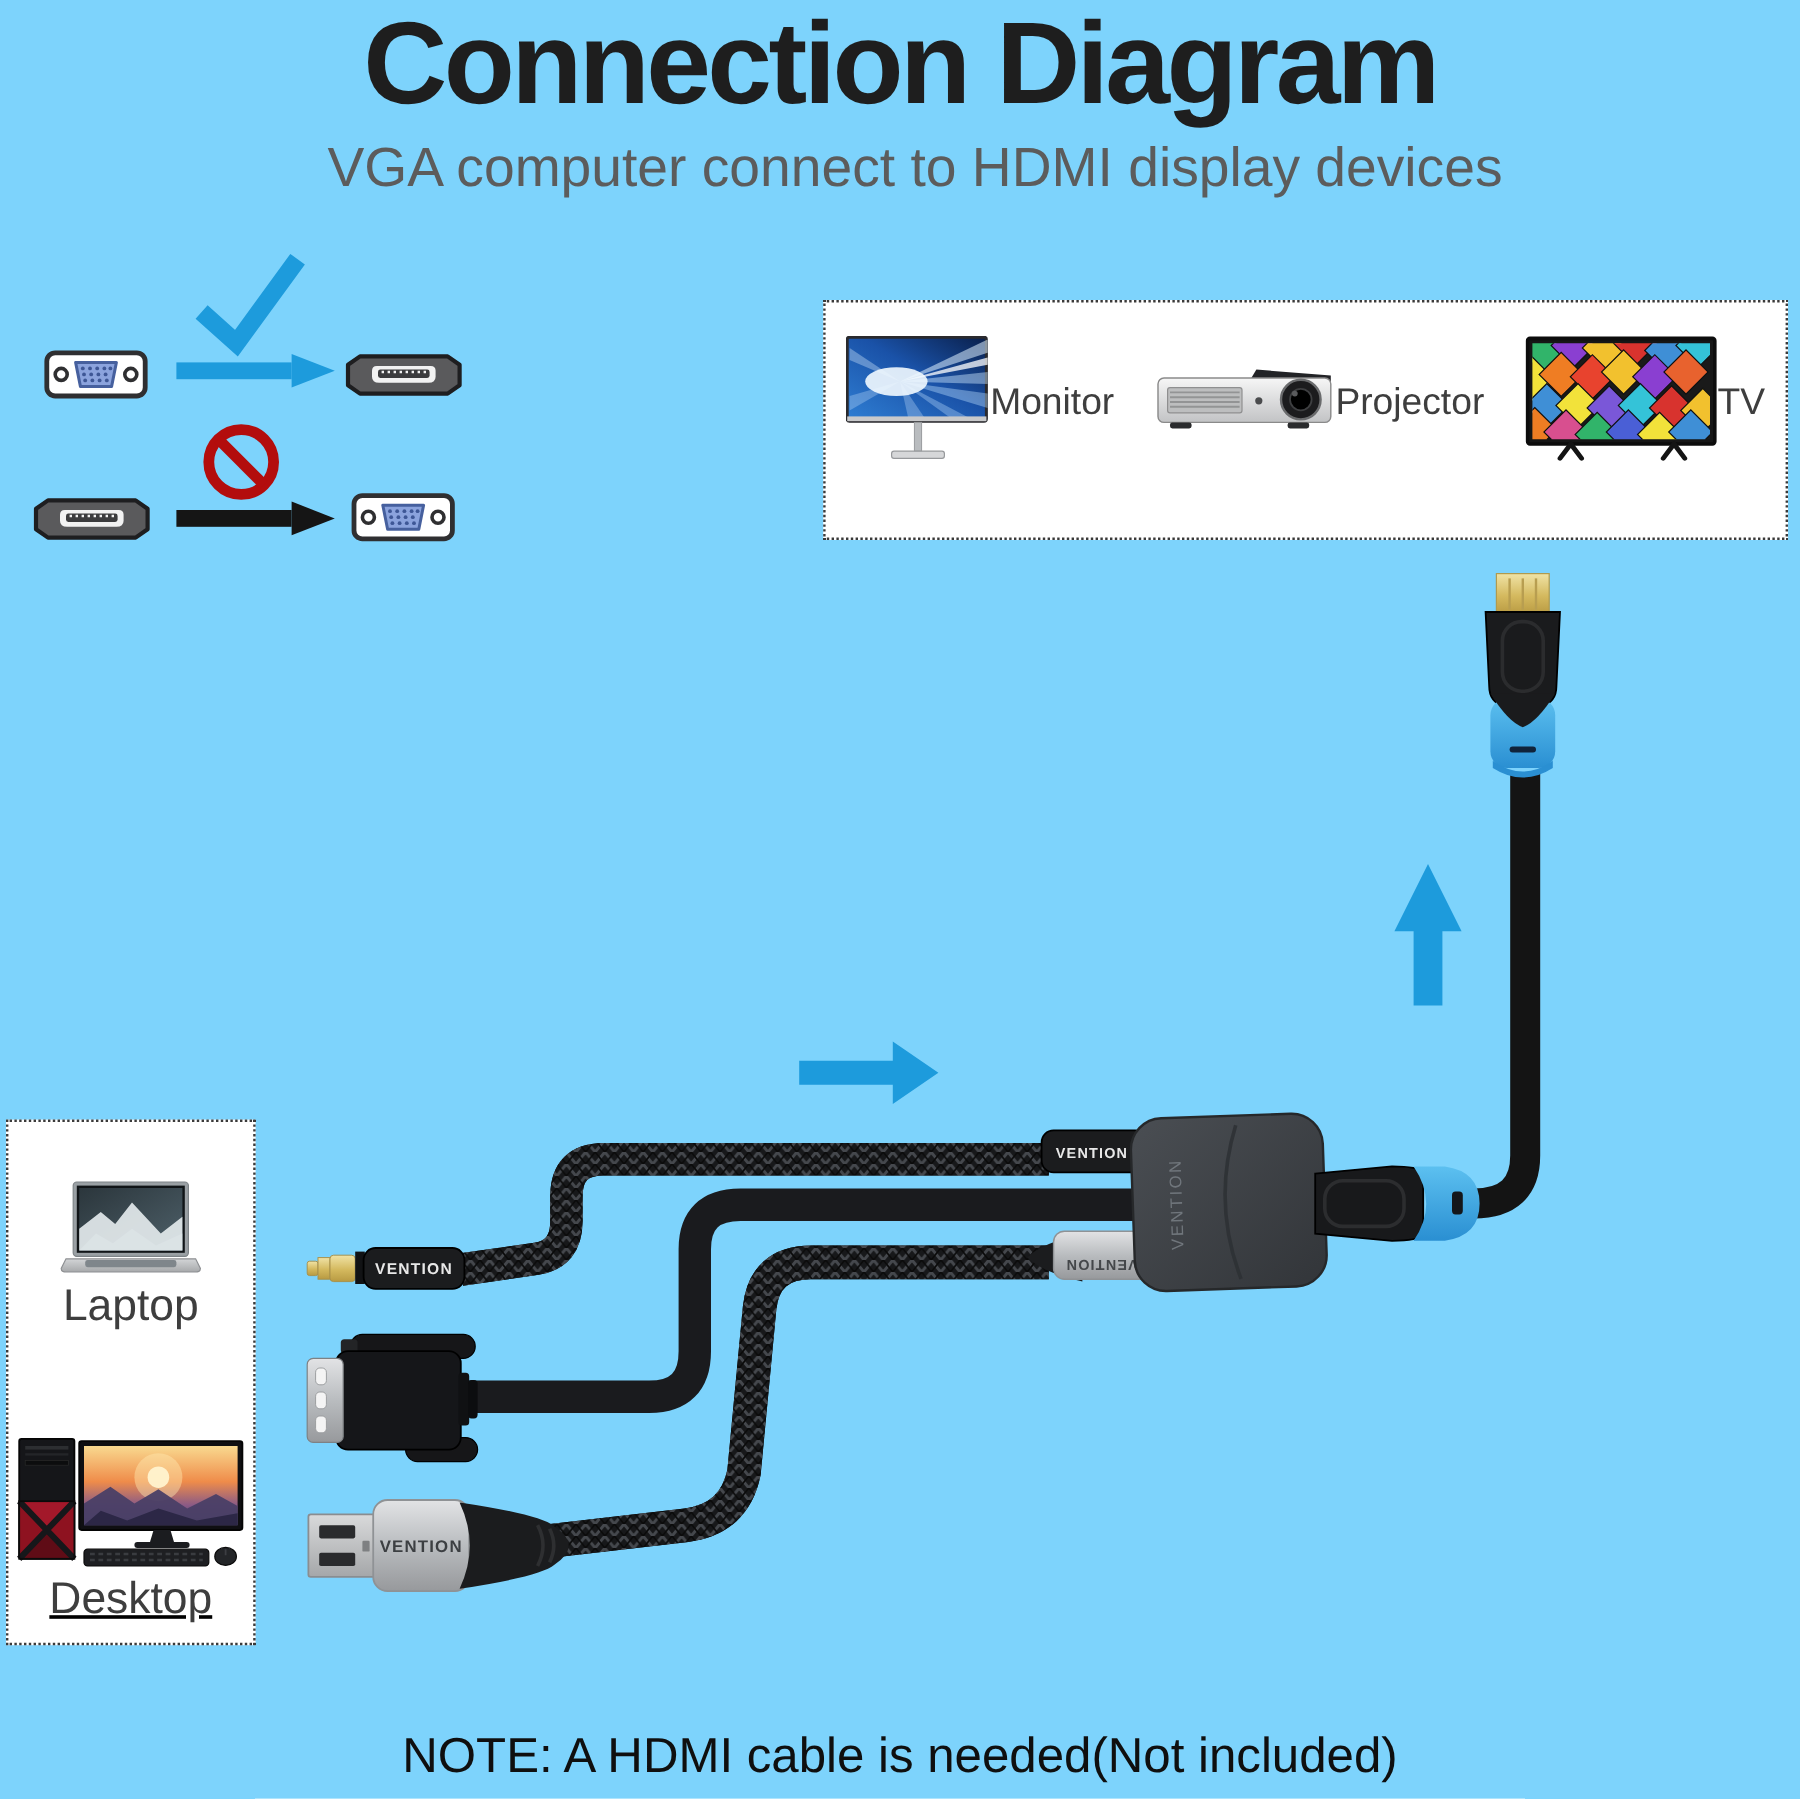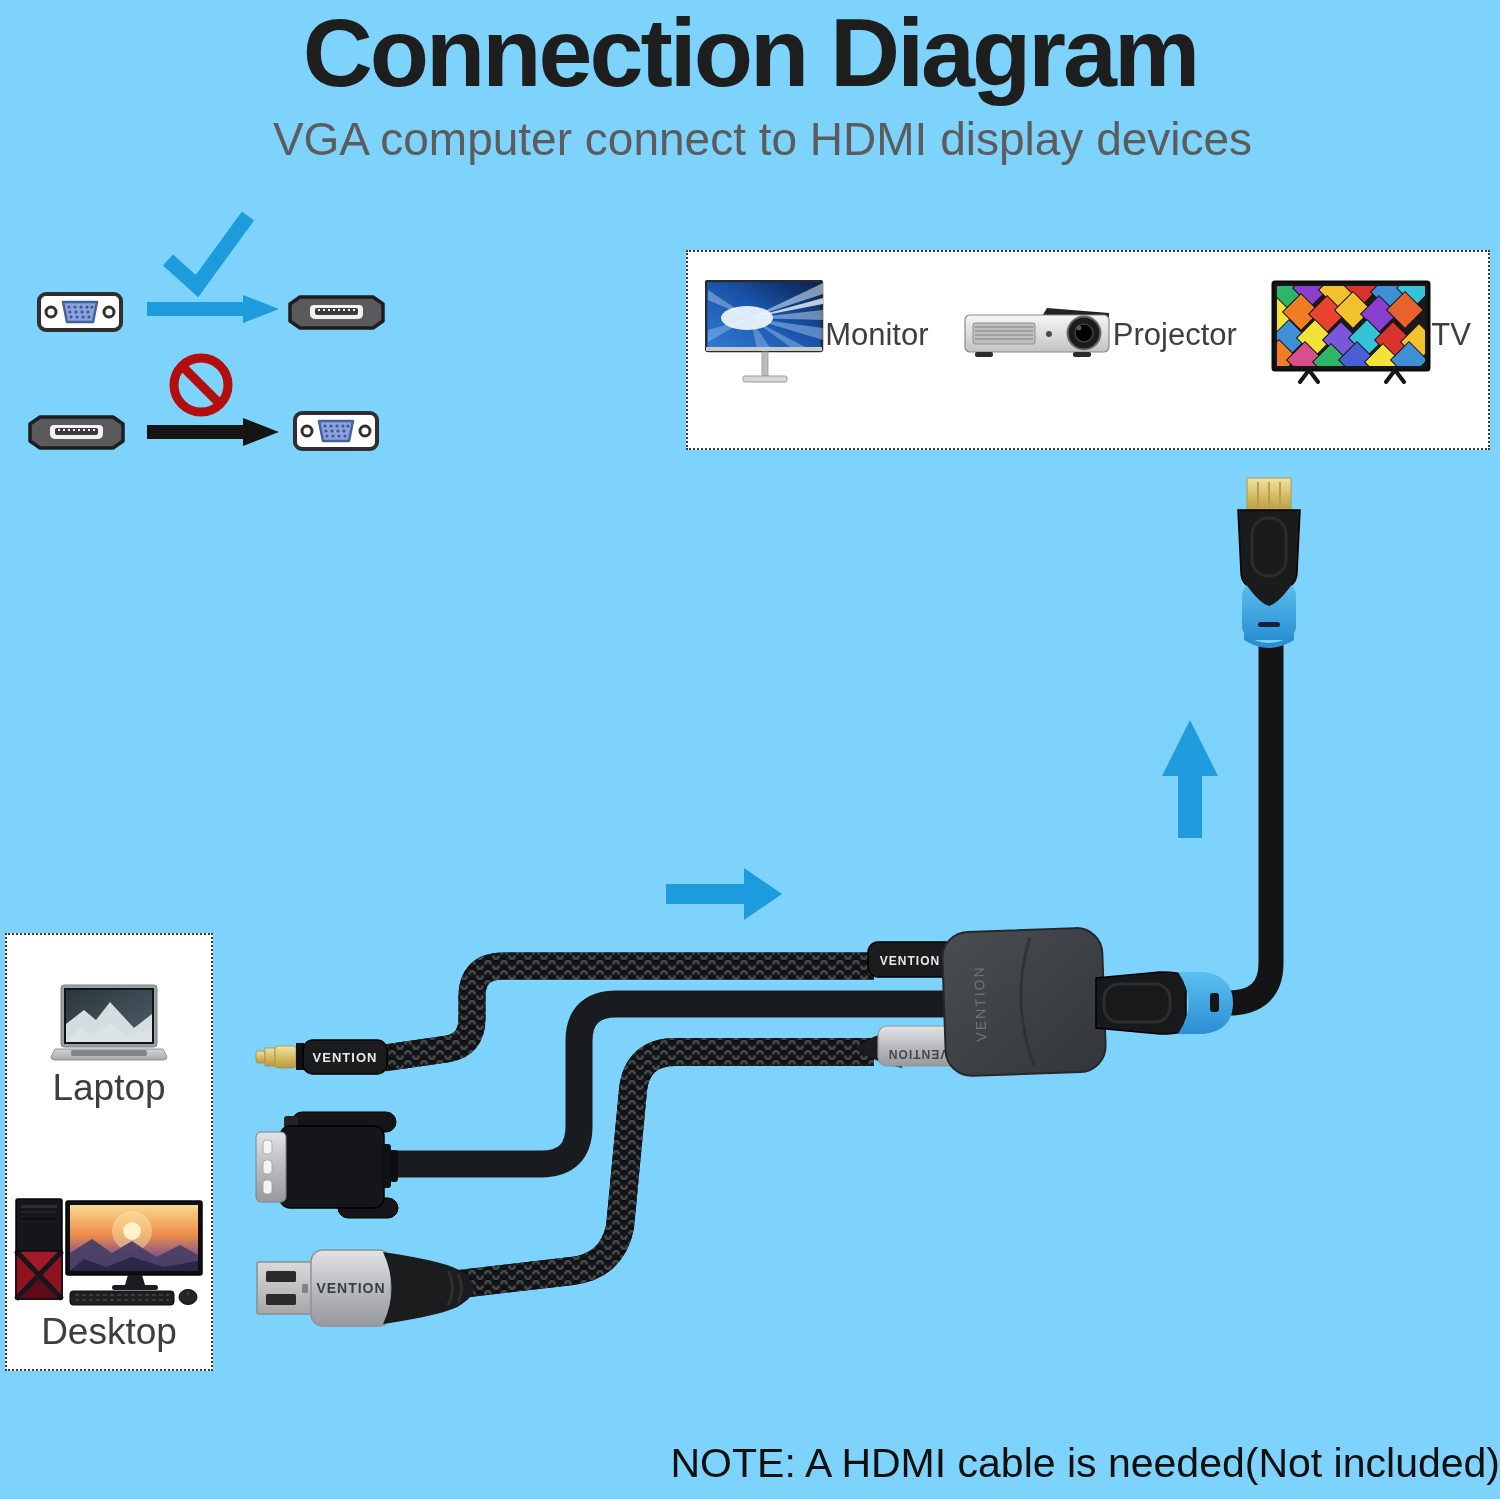--- a/index.html
+++ b/index.html
@@ -23,24 +23,24 @@
   .devfig{margin:0;display:flex;align-items:center;}
   .devfig .iconslot{height:112px;display:flex;align-items:center;}
   .devfig figcaption{margin-top:6px;font-size:31px;color:#3e3e3e;}
   .sources-box{
     position:absolute;left:5px;top:933px;width:208px;height:438px;box-sizing:border-box;
     border:2px dotted #3a3a3a;background:#fff;
     display:flex;flex-direction:column;align-items:center;padding-top:48px;
   }
   .srcfig{margin:0;display:flex;flex-direction:column;align-items:center;}
   .srcfig figcaption{margin-top:4px;font-size:37px;color:#3e3e3e;}
-  .srcfig.desktop{margin-top:88px;}
+  .srcfig.desktop{margin-top:88px;text-decoration:underline;}
   .product-svg{position:absolute;left:0;top:0;pointer-events:none;}
   .note{
-    position:absolute;left:0;top:1440px;width:1500px;text-align:right;
+    position:absolute;left:0;top:1440px;width:1500px;text-align:center;
     font-size:41px;font-weight:500;color:#0f0f0f;
   }
   svg{display:block;}
 </style>
 </head>
 <body>
 
 <div class="canvas">
 
   <div class="hdr">

